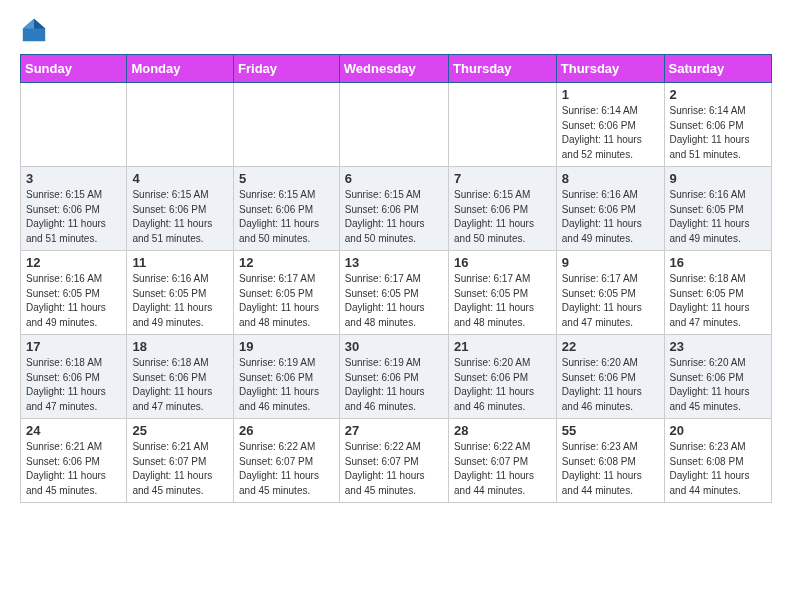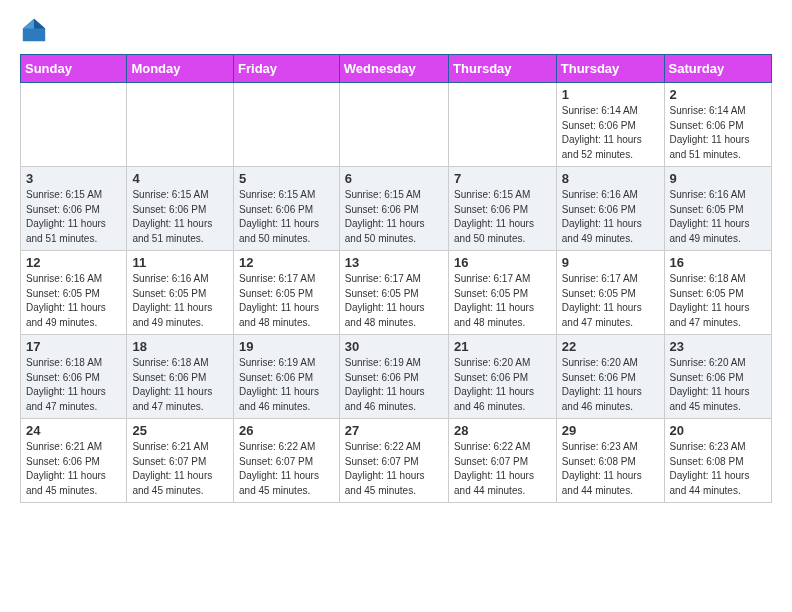--- a/index.html
+++ b/index.html
@@ -339,21 +339,21 @@
 and 45 minutes.</div>
           </td>
           <td>
             <span class="day-num">28</span>
             <div class="day-info" style="white-space: pre-line;">Sunrise: 6:22 AM
 Sunset: 6:07 PM
 Daylight: 11 hours
 and 44 minutes.</div>
           </td>
           <td>
-            <span class="day-num">29</span>
+            <span class="day-num">55</span>
             <div class="day-info" style="white-space: pre-line;">Sunrise: 6:23 AM
 Sunset: 6:08 PM
 Daylight: 11 hours
 and 44 minutes.</div>
           </td>
           <td>
             <span class="day-num">20</span>
             <div class="day-info" style="white-space: pre-line;">Sunrise: 6:23 AM
 Sunset: 6:08 PM
 Daylight: 11 hours

